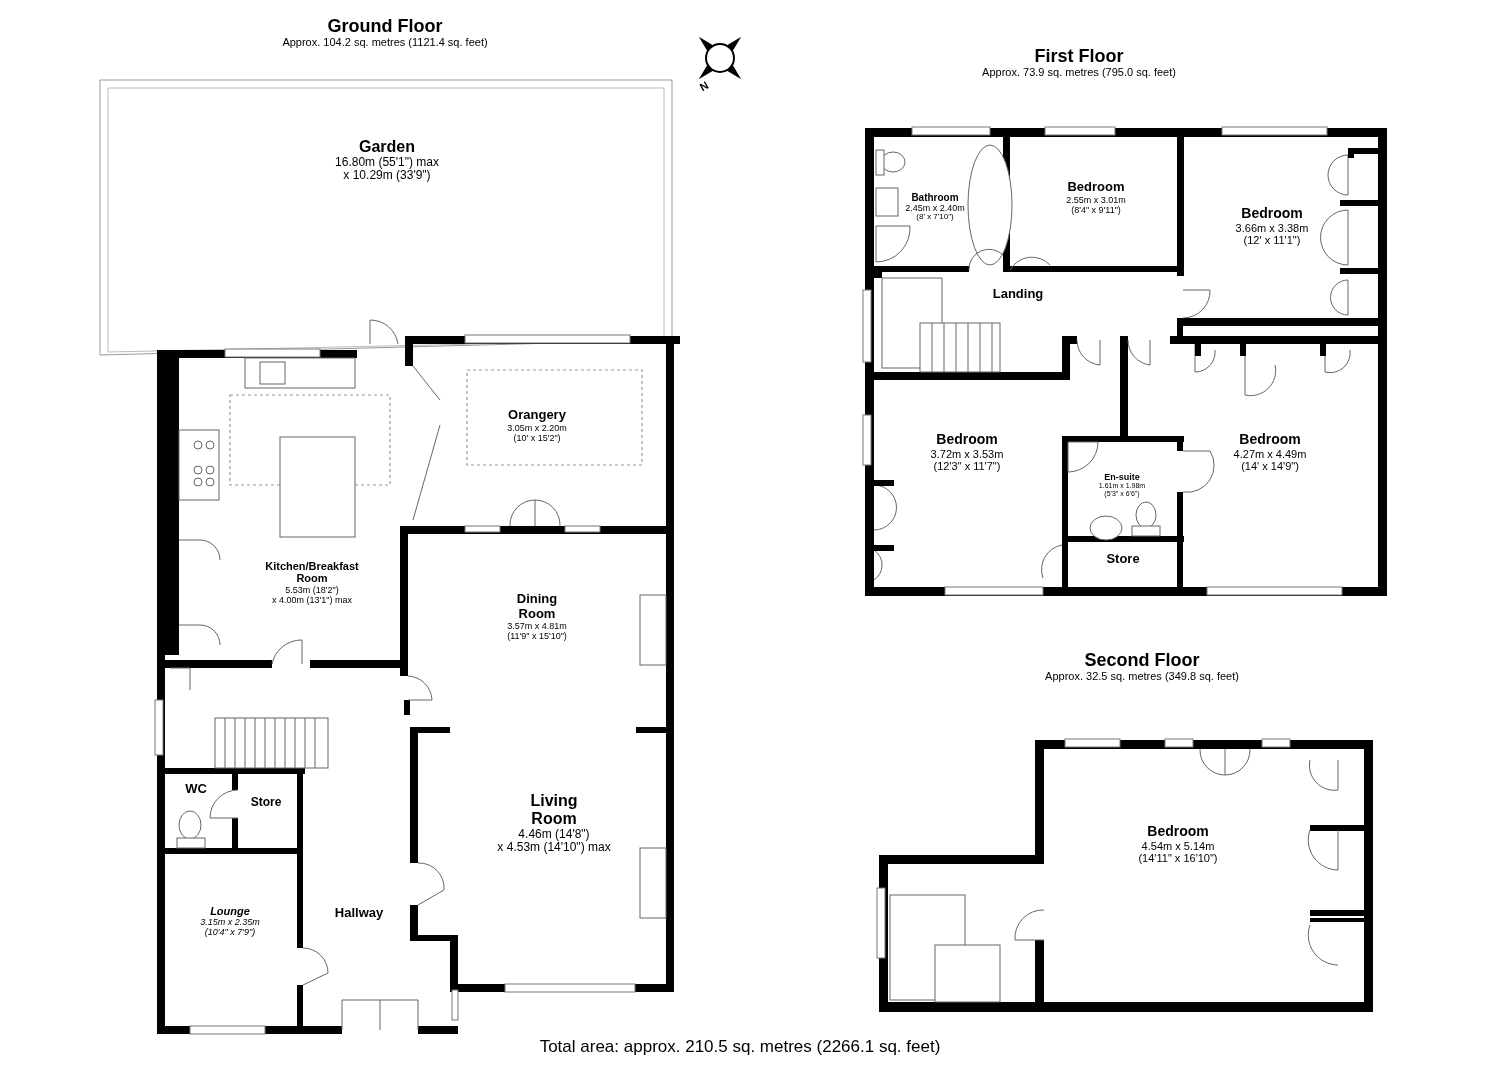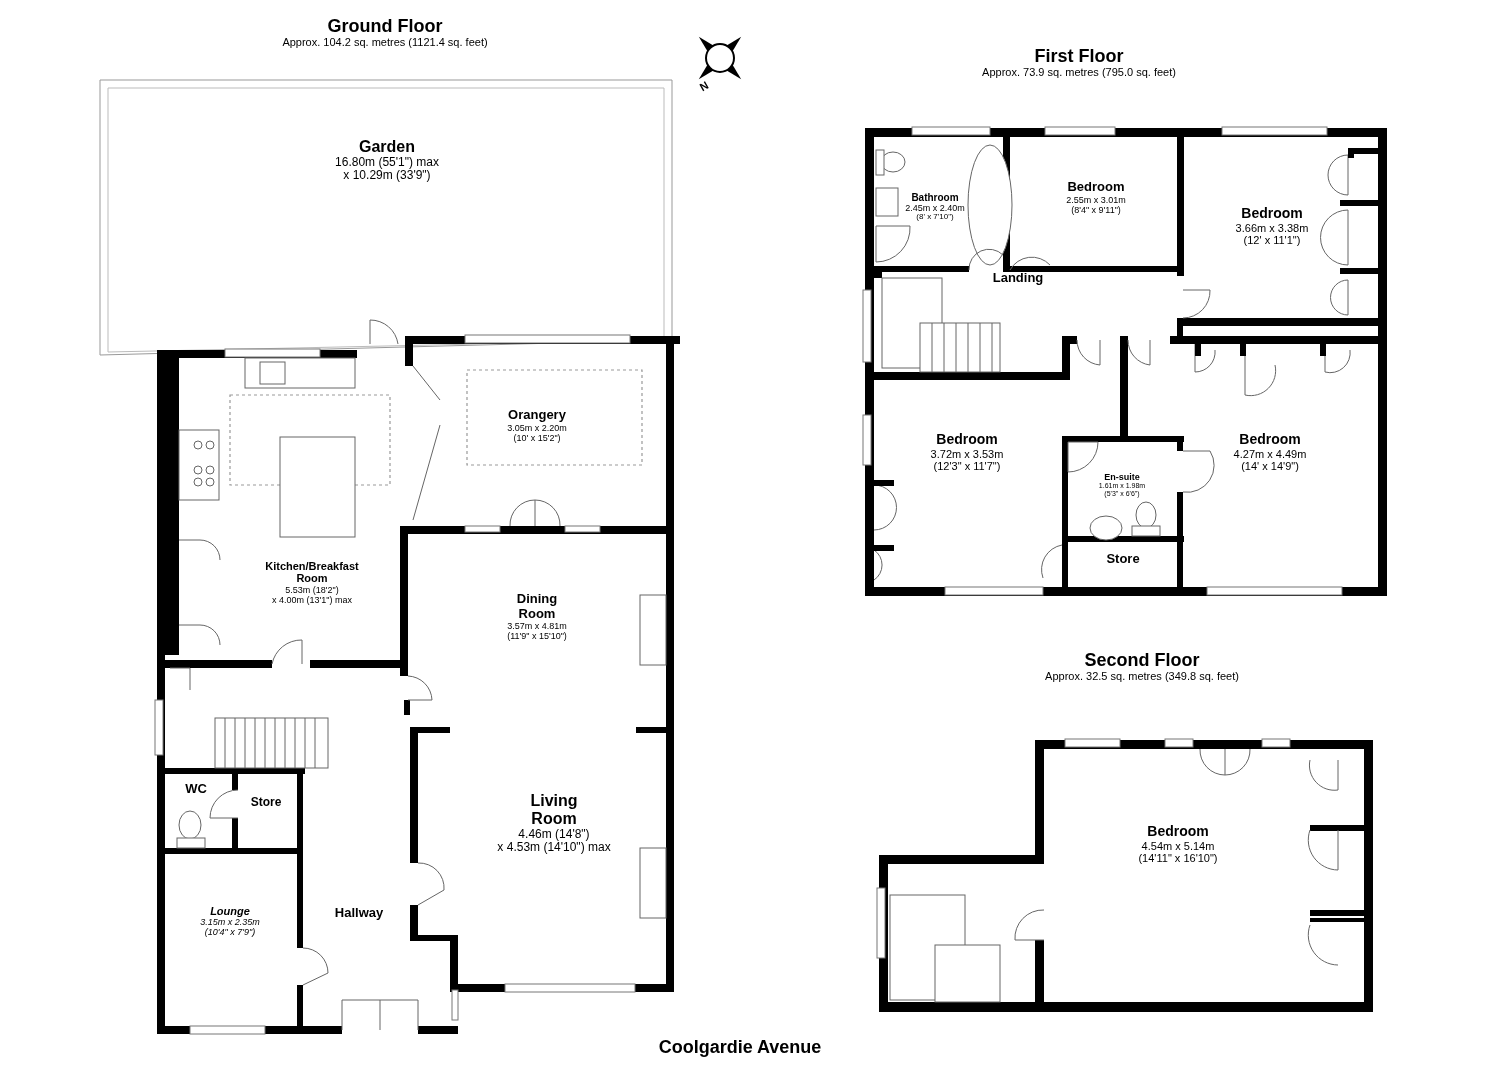--- a/index.html
+++ b/index.html
@@ -337,21 +337,21 @@
   <span class="d">2.55m x 3.01m</span>
   <span class="d">(8'4" x 9'11")</span>
 </div>
 
 <div class="lbl mid" style="left:1272px; top:206px;">
   <span class="t">Bedroom</span>
   <span class="d">3.66m x 3.38m</span>
   <span class="d">(12' x 11'1")</span>
 </div>
 
-<div class="lbl mid" style="left:1018px; top:271px;">
+<div class="lbl mid" style="left:1018px; top:287px;">
   <span class="t" style="font-size:13px">Landing</span>
 </div>
 
 <div class="lbl mid" style="left:967px; top:432px;">
   <span class="t">Bedroom</span>
   <span class="d">3.72m x 3.53m</span>
   <span class="d">(12'3" x 11'7")</span>
 </div>
 
 <div class="lbl xs" style="left:1122px; top:472px;">
@@ -375,14 +375,14 @@
   <span class="floor-area" style="display:block">Approx. 32.5 sq. metres (349.8 sq. feet)</span>
 </div>
 
 <div class="lbl mid" style="left:1178px; top:824px;">
   <span class="t">Bedroom</span>
   <span class="d">4.54m x 5.14m</span>
   <span class="d">(14'11" x 16'10")</span>
 </div>
 
 <div class="lbl" style="left:740px; top:1037px;">
-  <span class="footer-name" style="display:block">Coolgardie Avenue</span>
+  <span class="footer-total" style="display:block">Total area: approx. 210.5 sq. metres (2266.1 sq. feet)</span>
 </div>
 
 </body></html>

